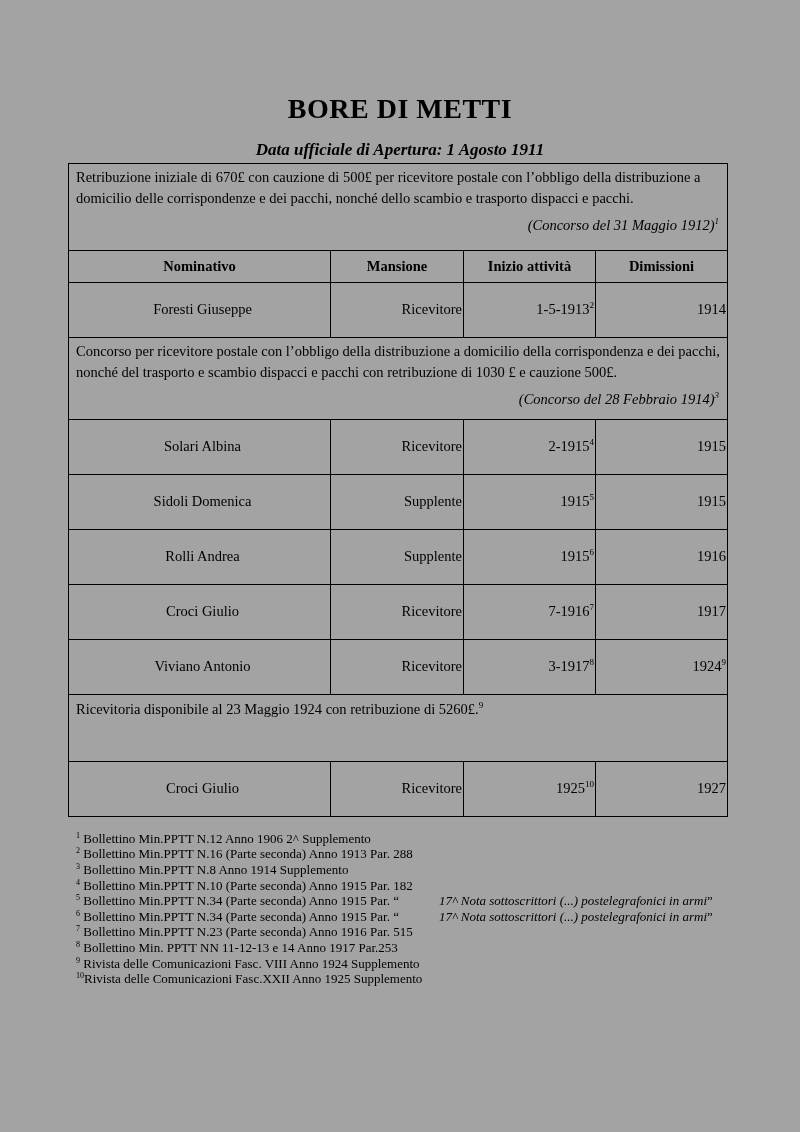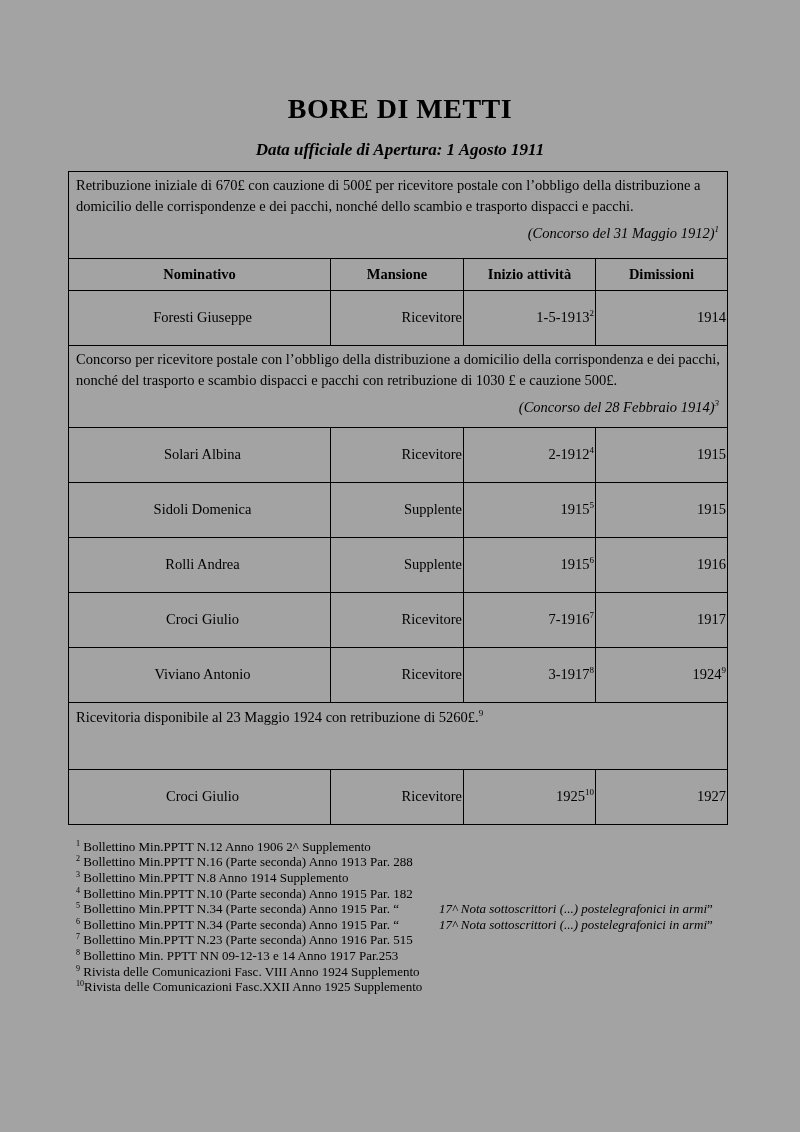--- a/index.html
+++ b/index.html
@@ -29,21 +29,21 @@
     margin-top: 15px;
     text-align: center;
     font-size: 17px;
     font-weight: bold;
     font-style: italic;
   }
   table.main-table {
     table-layout: fixed;
     border-collapse: collapse;
     width: 659px;
-    margin: 11px 0 0 68px;
+    margin: 3px 0 0 68px;
     font-size: 14.5px;
     line-height: 21px;
     padding-left: 24px;
   }
   table.main-table td, table.main-table th {
     border: 1.5px solid #000000;
     overflow: hidden;
   }
   .r-intro td {
     vertical-align: top;
@@ -125,21 +125,21 @@
     <tr class="r-intro r-intro2">
       <td colspan="4">
         <div>Concorso per  ricevitore postale con l’obbligo della distribuzione a domicilio della corrispondenza e dei pacchi,  nonché del trasporto e scambio dispacci e pacchi con retribuzione di 1030 £ e cauzione 500£.</div>
         <div class="concorso"><span>(Concorso del 28 Febbraio 1914)</span><sup>3</sup></div>
       </td>
     </tr>
 
     <tr class="r-data">
       <td class="cell-name">Solari Albina</td>
       <td class="cell-center">Ricevitore</td>
-      <td class="cell-center"><span>2-1912</span><sup>4</sup></td>
+      <td class="cell-center"><span>2-1915</span><sup>4</sup></td>
       <td class="cell-center"><span>1915</span><sup></sup></td>
     </tr>
 
     <tr class="r-data">
       <td class="cell-name">Sidoli Domenica</td>
       <td class="cell-center">Supplente</td>
       <td class="cell-center"><span>1915</span><sup>5</sup></td>
       <td class="cell-center"><span>1915</span><sup></sup></td>
     </tr>
 
@@ -178,18 +178,18 @@
     </table>
 
   <div class="footnotes">
     <div class="footnote"><sup>1</sup><span> Bollettino Min.PPTT N.12 Anno 1906 2^ Supplemento</span><span class="it"></span><span></span></div>
     <div class="footnote"><sup>2</sup><span> Bollettino Min.PPTT N.16 (Parte seconda) Anno 1913 Par. 288</span><span class="it"></span><span></span></div>
     <div class="footnote"><sup>3</sup><span> Bollettino Min.PPTT N.8 Anno 1914 Supplemento</span><span class="it"></span><span></span></div>
     <div class="footnote"><sup>4</sup><span> Bollettino Min.PPTT N.10 (Parte seconda) Anno 1915 Par. 182</span><span class="it"></span><span></span></div>
     <div class="footnote"><sup>5</sup><span> Bollettino Min.PPTT N.34 (Parte seconda) Anno 1915 Par. “</span><span class="it">17^ Nota sottoscrittori (...) postelegrafonici in armi</span><span>”</span></div>
     <div class="footnote"><sup>6</sup><span> Bollettino Min.PPTT N.34 (Parte seconda) Anno 1915 Par. “</span><span class="it">17^ Nota sottoscrittori (...) postelegrafonici in armi</span><span>”</span></div>
     <div class="footnote"><sup>7</sup><span> Bollettino Min.PPTT N.23 (Parte seconda) Anno 1916 Par. 515</span><span class="it"></span><span></span></div>
-    <div class="footnote"><sup>8</sup><span> Bollettino Min. PPTT NN 09-12-13 e 14 Anno 1917 Par.253</span><span class="it"></span><span></span></div>
+    <div class="footnote"><sup>8</sup><span> Bollettino Min. PPTT NN 11-12-13 e 14 Anno 1917 Par.253</span><span class="it"></span><span></span></div>
     <div class="footnote"><sup>9</sup><span> Rivista delle Comunicazioni Fasc. VIII Anno 1924 Supplemento</span><span class="it"></span><span></span></div>
     <div class="footnote"><sup>10</sup><span>Rivista delle Comunicazioni Fasc.XXII Anno 1925 Supplemento</span><span class="it"></span><span></span></div>
   </div>
 
 </div>
 
 </body></html>

